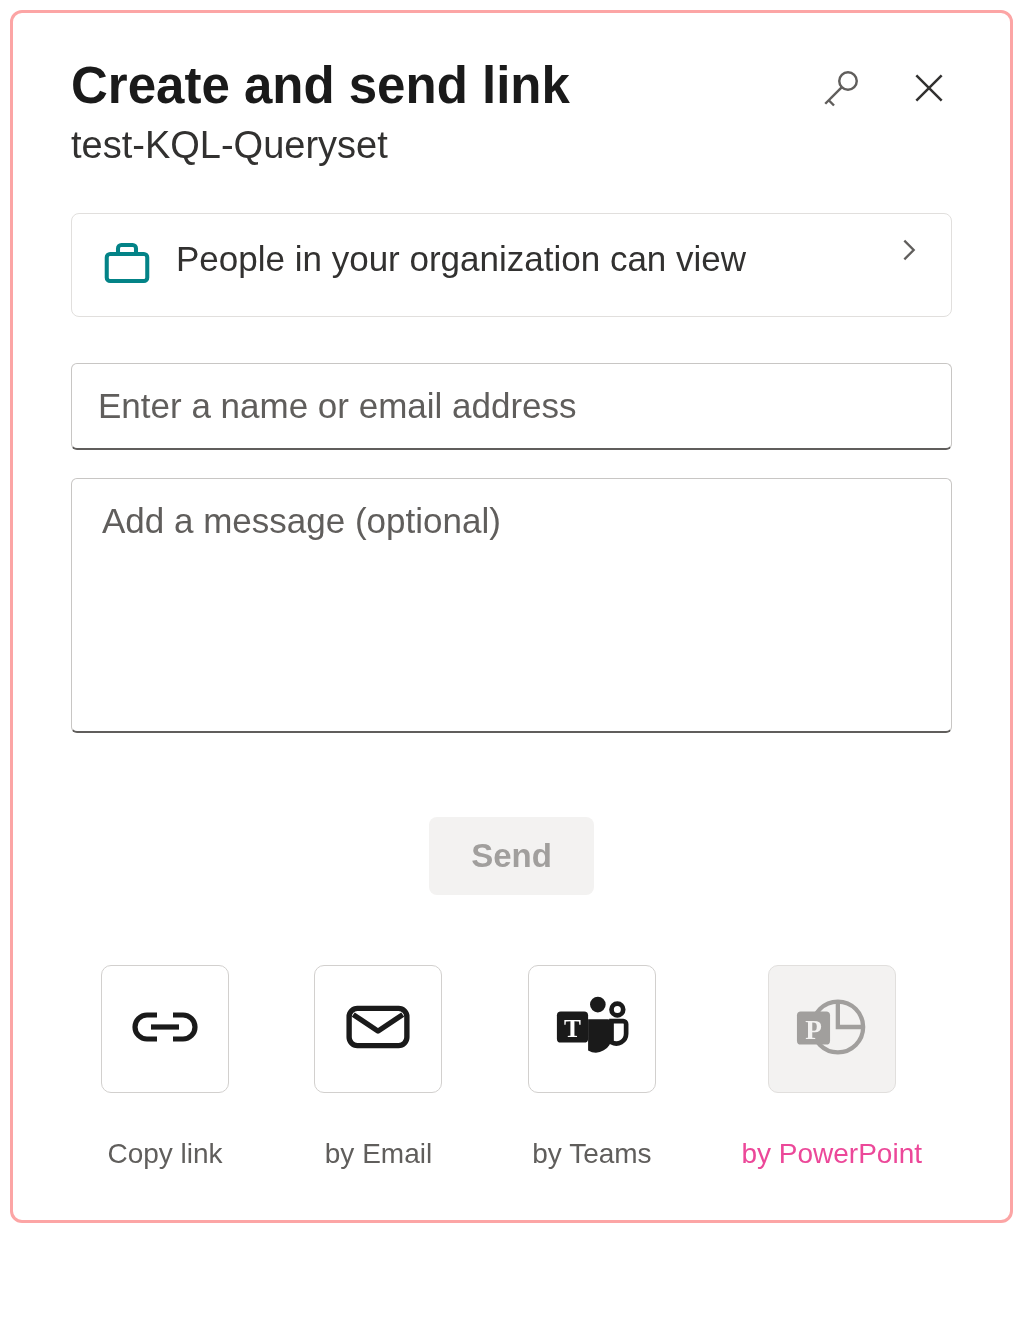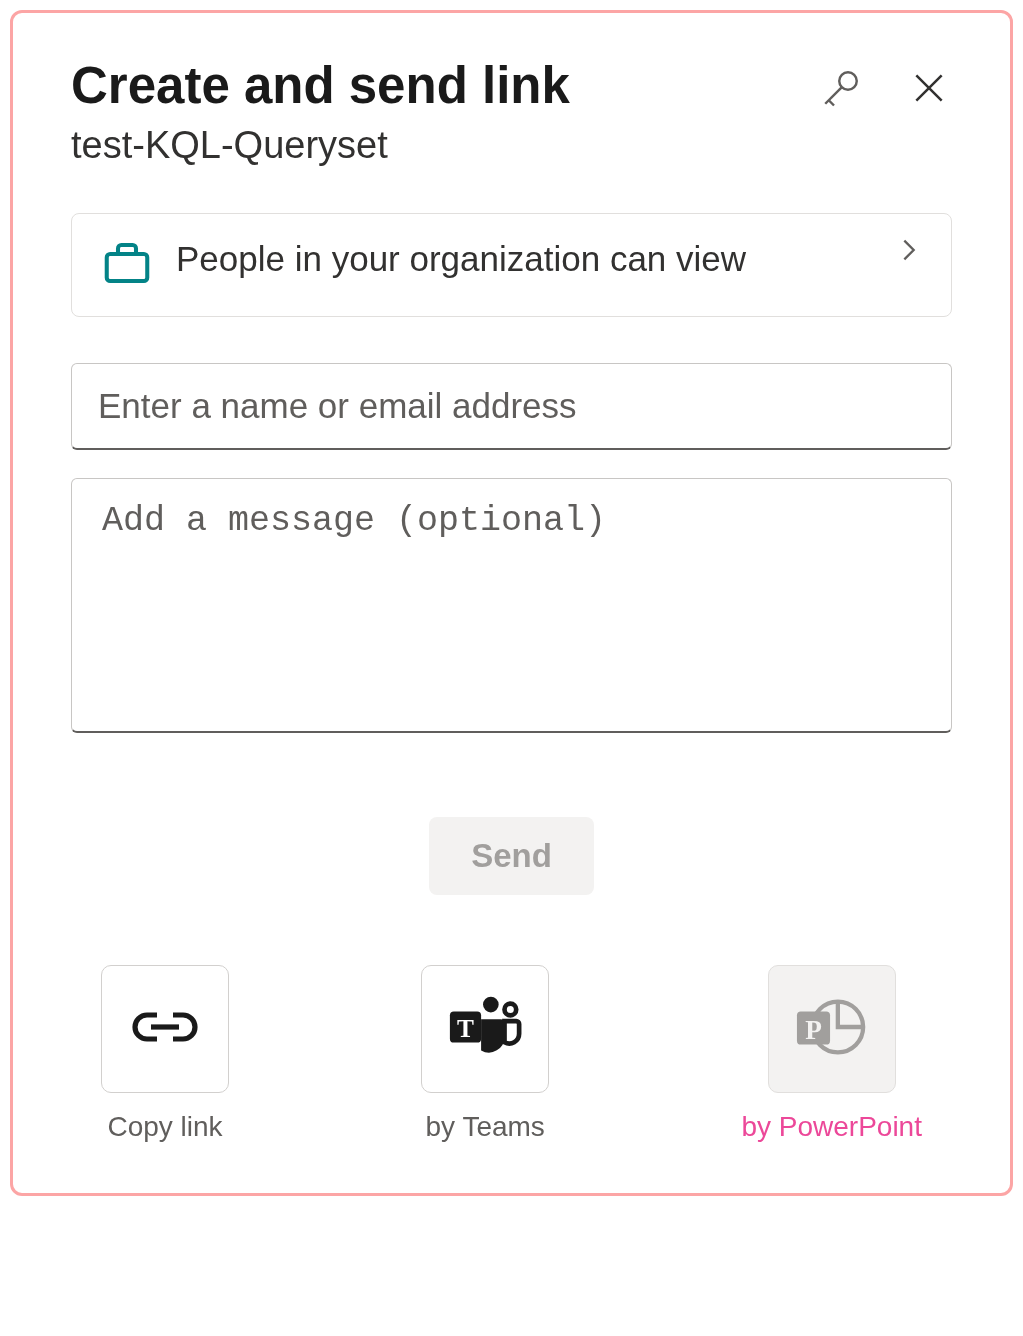--- a/index.html
+++ b/index.html
@@ -87,21 +87,21 @@
       color: #605e5c;
     }
     .message-input {
       margin-top: 28px;
       width: 100%;
       border: 1.5px solid #c8c6c4;
       border-bottom: 2px solid #605e5c;
       border-radius: 6px;
       padding: 22px 30px;
       font-size: 35px;
-      font-family: Liberation Mono, monospace;
+      font-family: Liberation Sans, sans-serif;
       outline: none;
       min-height: 255px;
       resize: none;
       color: #323130;
     }
     .message-input::placeholder {
       color: #605e5c;
     }
     .send-row {
       margin-top: 80px;
@@ -144,20 +144,21 @@
     }
     .share-box.disabled {
       background: #f3f2f1;
       cursor: not-allowed;
       border-color: #e1dfdd;
     }
     .share-label {
       font-size: 28px;
       color: #605e5c;
       text-align: center;
+      margin-top: 27px;
     }
     .share-label.disabled {
       color: #ec4899;
     }
   </style>
 </head>
 <body>
 
 <div class="dialog">
   <div class="header-row">
@@ -215,20 +216,31 @@
           <svg width="72" height="52" viewBox="0 0 36 24" fill="none" stroke="#1a1a1a" stroke-width="2.6">
             <path d="M14 6 H9 a6 6 0 0 0 0 12 h5"></path>
             <path d="M22 6 h5 a6 6 0 0 1 0 12 h-5"></path>
             <path d="M11 12 H25"></path>
           </svg>
         </span>
       </div>
       <span class="share-label">Copy link</span>
     </div>
 
+    <div class="share-item">
+      <div class="share-box">
+        <span>
+          <svg width="66" height="52" viewBox="0 0 32 24" fill="none" stroke="#1a1a1a" stroke-width="2.6" stroke-linejoin="round">
+            <rect x="2" y="3" width="28" height="18" rx="4"></rect>
+            <path d="M4 6 L16 14 L28 6"></path>
+          </svg>
+        </span>
+      </div>
+      <span class="share-label">by Email</span>
+    </div>
 
     <div class="share-item">
       <div class="share-box">
         <span>
           <svg width="78" height="68" viewBox="0 0 40 34" fill="#1a1a1a">
             <rect x="2" y="9" width="16" height="16" rx="2"></rect>
             <text x="10" y="22" font-size="13" font-weight="700" fill="#ffffff" text-anchor="middle" font-family="Segoe UI">T</text>
             <circle cx="23" cy="5.5" r="4"></circle>
             <circle cx="33" cy="8" r="3" fill="none" stroke="#1a1a1a" stroke-width="2.4"></circle>
             <path d="M18 13 h10 a2 2 0 0 1 2 2 v7 a8 8 0 0 1 -12 7 V13 z"></path>

